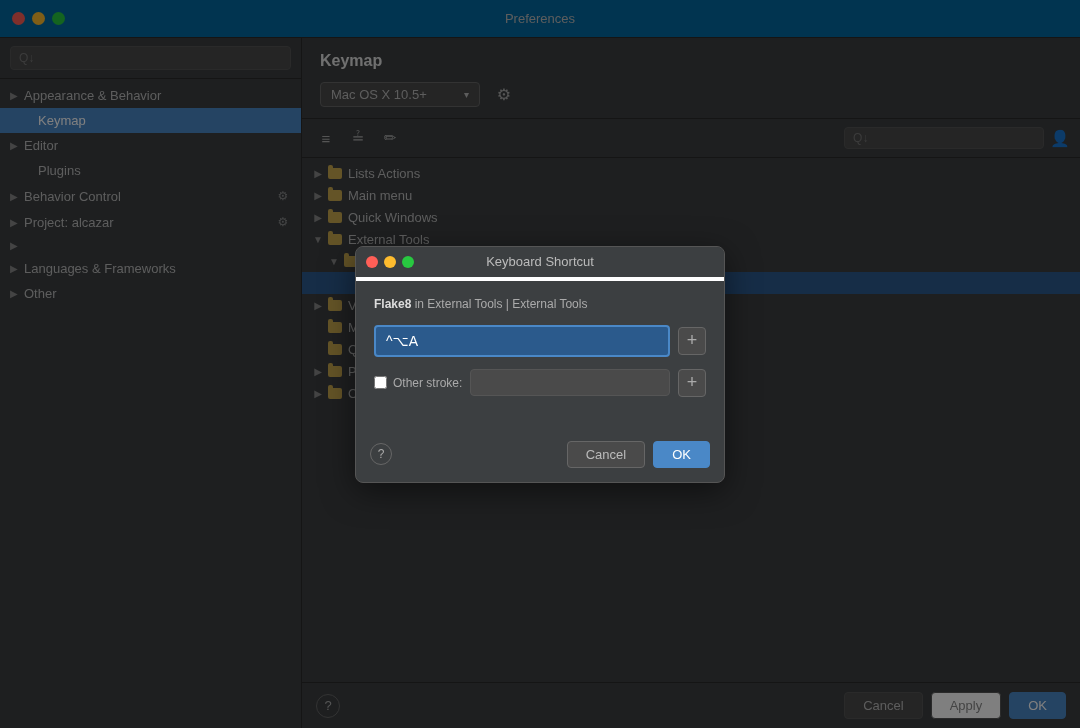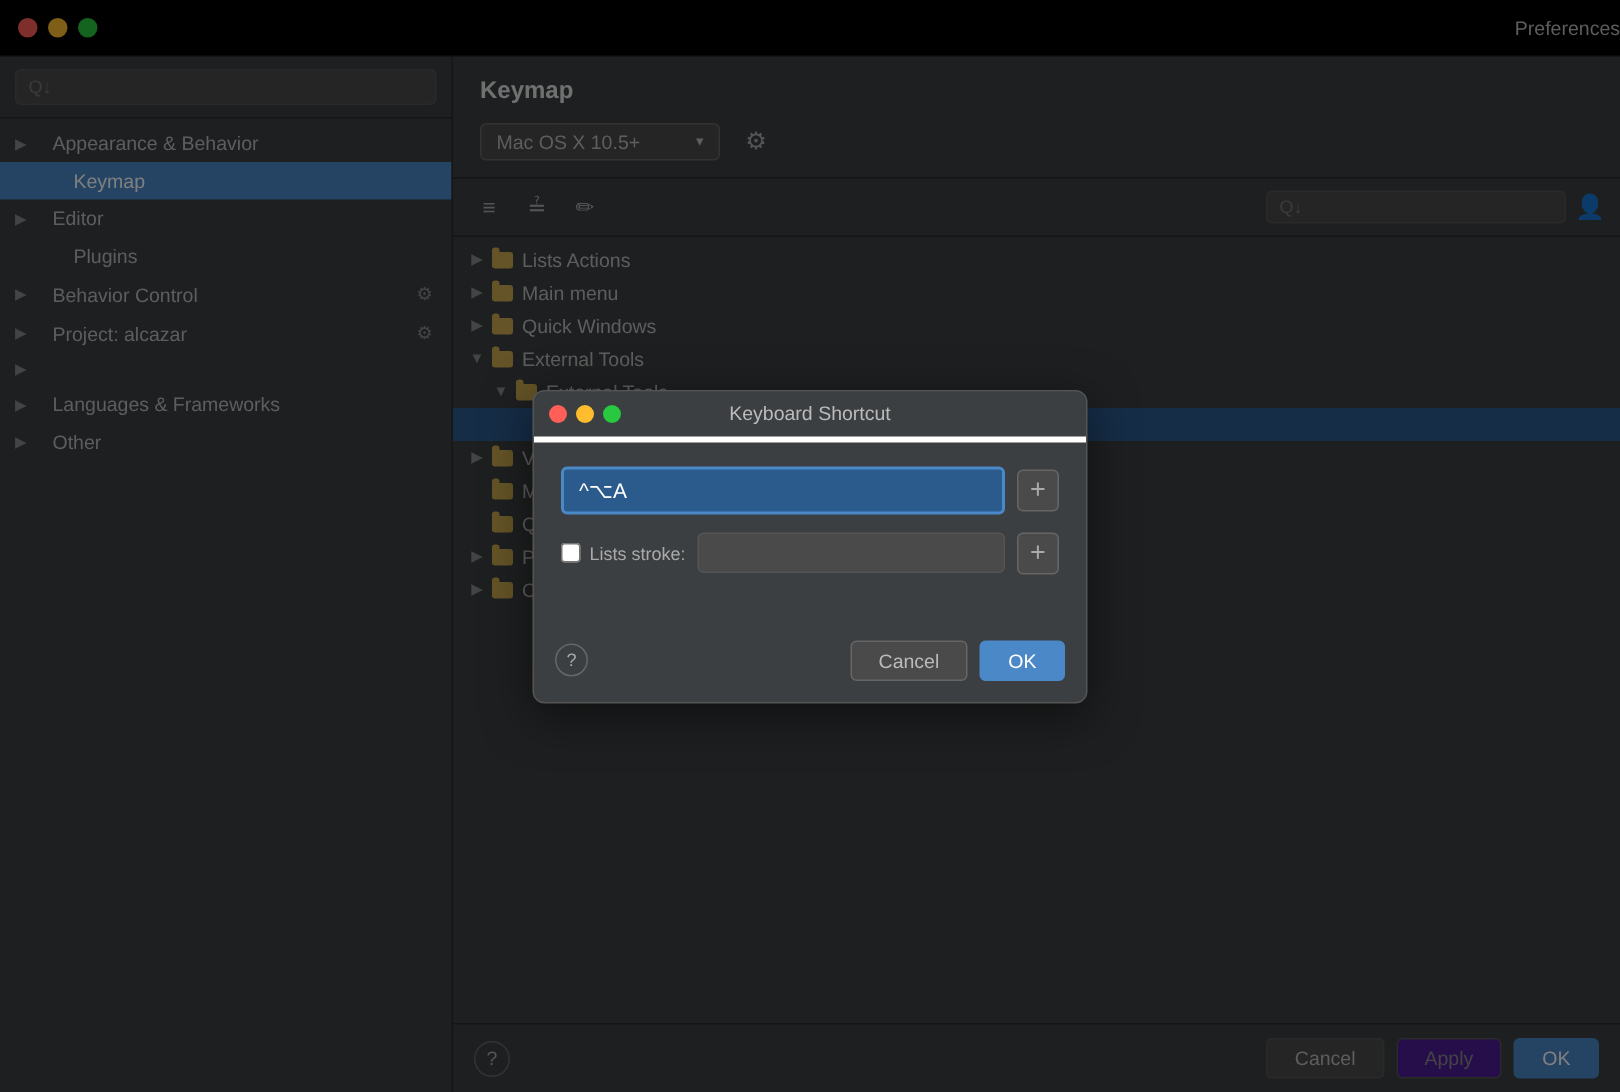--- a/index.html
+++ b/index.html
@@ -10,24 +10,24 @@
       font-family: -apple-system, "Helvetica Neue", Arial, sans-serif;
       font-size: 13px;
       color: #bbbbbb;
       overflow: hidden;
       position: relative;
     }
 
     
     .title-bar {
       height: 38px;
-      background: #000000;
-      display: flex;
-      align-items: center;
-      justify-content: flex-end;
+      background: #0369a1;
+      display: flex;
+      align-items: center;
+      justify-content: center;
       position: relative;
       border-bottom: 1px solid #2b2b2b;
     }
     .traffic-lights {
       position: absolute;
       left: 12px;
       display: flex;
       gap: 7px;
       align-items: center;
     }
@@ -93,21 +93,21 @@
       color: #ffffff;
     }
     .nav-item .arrow {
       width: 14px;
       display: inline-block;
       font-size: 10px;
       color: #888;
       flex-shrink: 0;
     }
     .nav-item.active .arrow { color: #fff; }
-    .nav-item .item-label { flex: 1; margin-left: 11px; }
+    .nav-item .item-label { flex: 1; }
     .nav-item .icon-right {
       width: 16px;
       height: 16px;
       opacity: 0.6;
       display: flex;
       align-items: center;
       justify-content: center;
       font-size: 12px;
     }
 
@@ -296,21 +296,21 @@
       border-radius: 4px;
       font-size: 13px;
       cursor: pointer;
       border: 1px solid #555;
     }
     .btn-cancel {
       background: #4a4a4a;
       color: #bbbbbb;
     }
     .btn-apply {
-      background: #4c1d95;
+      background: #ffffff;
       color: #888;
     }
     .btn-ok {
       background: #4a88c7;
       color: #ffffff;
       border-color: #4a88c7;
     }
 
     
     .modal-overlay {
@@ -667,30 +667,33 @@
     <div class="modal-titlebar">
       <div class="modal-traffic">
         <div class="modal-tl modal-tl-red"></div>
         <div class="modal-tl modal-tl-yellow"></div>
         <div class="modal-tl modal-tl-green"></div>
       </div>
       <span class="modal-title">Keyboard Shortcut</span>
     </div>
 
     <div class="modal-body">
+      <div class="modal-subtitle">
+        <strong>Flake8</strong><span> in External Tools | External Tools</span>
+      </div>
 
       <div class="shortcut-input-row">
         <input class="shortcut-input" type="text" value="^⌥A" style="">
         <div class="plus-btn">+</div>
       </div>
 
       <div class="second-stroke-row">
         <label class="checkbox-label">
           <input type="checkbox" style="">
-          <span>Lists stroke:</span>
+          <span>Other stroke:</span>
         </label>
         <input class="second-stroke-input" type="text" style="">
         <div class="plus-btn">+</div>
       </div>
     </div>
 
     <div class="modal-footer">
       <button class="modal-help-btn">?</button>
       <div class="modal-buttons">
         <button class="modal-btn-cancel">Cancel</button>

